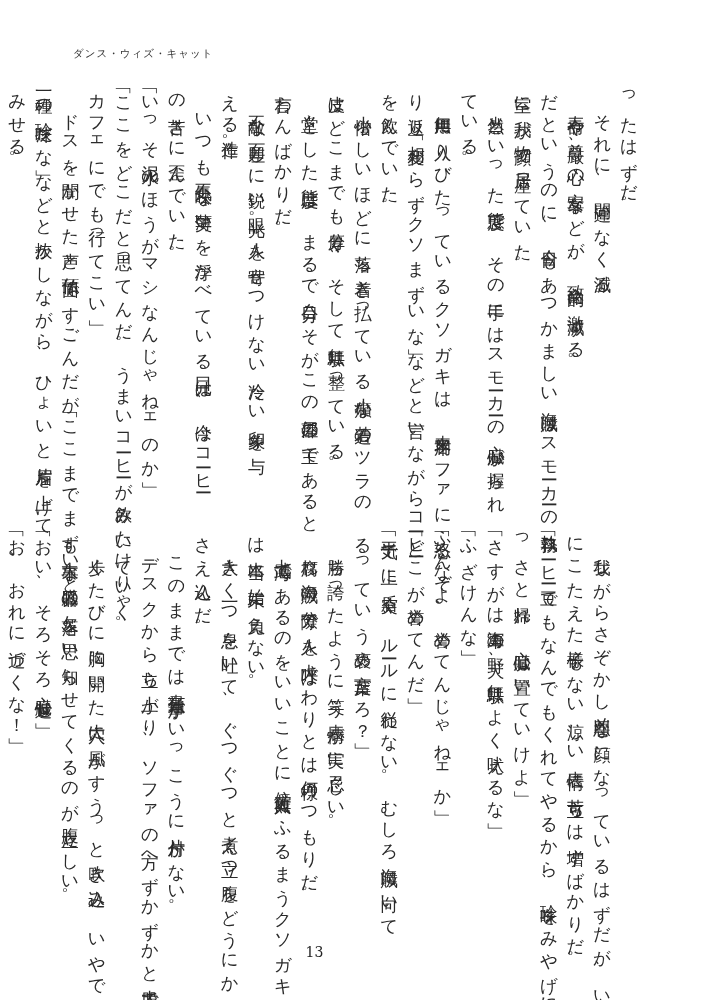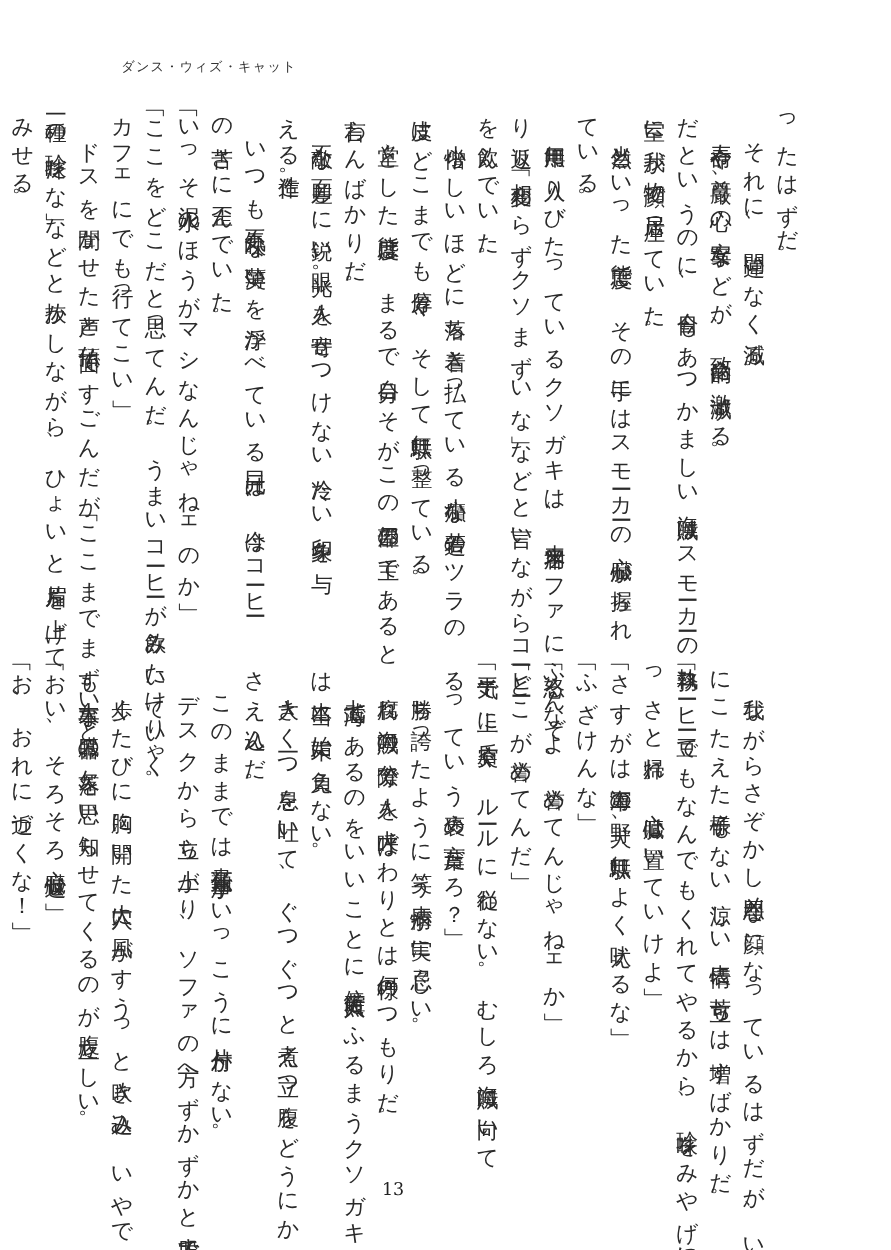--- a/index.html
+++ b/index.html
@@ -1,19 +1,19 @@
 <!DOCTYPE html>
 <html><head>
 <meta charset="utf-8">
 <style>
   html, body { margin: 0; padding: 0; background: #ffffff; }
   body { width: 713px; height: 1000px; position: relative; overflow: hidden;
          font-family: "DejaVu Serif", "Liberation Serif", serif; color: #2a2a2a; }
   .running-head { position: absolute; left: 73px; top: 47px; font-size: 10.5px;
-                  letter-spacing: 1px; color: #333; margin-left: 24px; }
+                  letter-spacing: 1px; color: #333; }
   .block { position: absolute; }
   .col { position: absolute; top: 0; writing-mode: vertical-rl; text-orientation: upright;
          font-size: 17.4px; line-height: 20px; letter-spacing: 2.55px; white-space: nowrap;
          width: 20px; }
   .page-number { position: absolute; left: 0; width: 629px; top: 944px; text-align: center;
                  font-size: 14px; color: #222; }
 </style>
 </head>
 <body>
 

